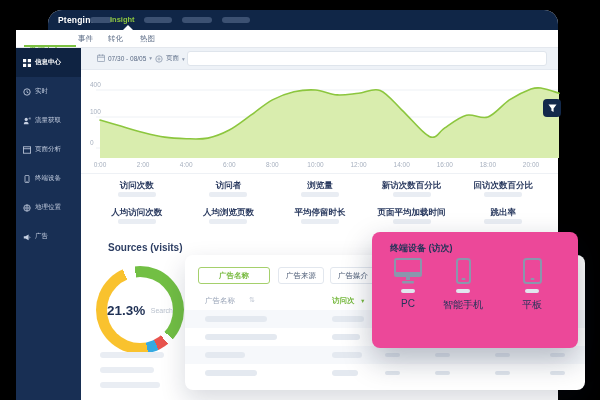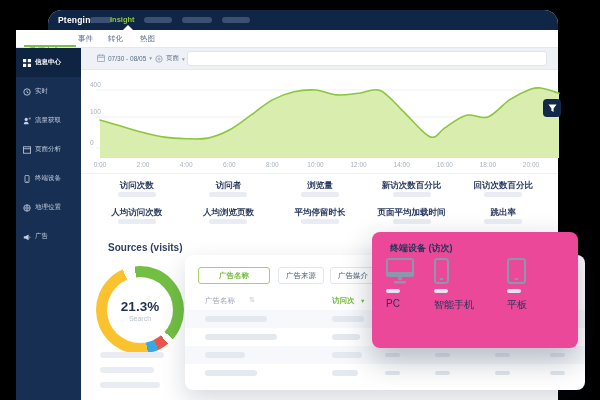--- a/index.html
+++ b/index.html
@@ -40,42 +40,42 @@
   .filter-btn{left:462px;top:29px;width:18px;height:18px;background:#13294b;border-radius:4px;display:flex;align-items:center;justify-content:center;}
   .divider{left:0;top:103px;width:477px;height:1px;background:#eef1f5;}
 
   .metrics{left:10px;top:110px;width:458px;display:grid;grid-template-columns:repeat(5,1fr);row-gap:10px;position:absolute;}
   .metric{display:flex;flex-direction:column;align-items:center;gap:0;}
   .metric .mlbl{font-size:8.5px;font-weight:bold;color:#2b3b60;white-space:nowrap;}
   .metric .mbar{width:38px;height:5px;border-radius:2px;background:#e9edf3;}
 
   .src-title{left:27px;top:172px;font-size:10px;font-weight:bold;color:#2d3e63;}
   .donut{left:15px;top:196px;width:88px;height:88px;border-radius:50%;}
-  .donut-hole{left:26px;top:207px;width:66px;height:66px;border-radius:50%;background:#fff;display:flex;flex-direction:column;align-items:center;justify-content:center;}
+  .donut-hole{left:26px;top:207px;width:66px;height:66px;border-radius:50%;background:#fff;display:flex;flex-direction:row;align-items:center;justify-content:space-between;}
   .donut-val{font-size:13.5px;font-weight:bold;color:#1f3054;}
   .donut-sub{font-size:7px;color:#b9c1cd;margin-top:1px;}
   .legend-bar{left:19px;height:6px;border-radius:3px;background:#e9edf3;}
 
   
   .adcard{left:185px;top:255px;width:400px;height:135px;background:#fff;border-radius:8px;box-shadow:0 10px 26px rgba(10,25,55,.16);z-index:5;}
   .pill{top:12px;height:17px;border:1px solid #e2e7ee;border-radius:3px;background:#fff;font-size:7.5px;color:#4a5a74;display:flex;align-items:center;justify-content:center;position:absolute;}
   .pill.active{border-color:#a5d06c;color:#76b93e;font-weight:bold;}
   .th{top:41px;font-size:7.5px;color:#9aa5b8;position:absolute;}
   .th.green{color:#76b93e;font-weight:bold;}
   .sort-icon{top:41px;font-size:7px;color:#c3cad6;position:absolute;}
   .sort-caret{top:43px;font-size:5.5px;color:#76b93e;position:absolute;}
   .row{left:0;width:400px;height:18px;position:absolute;}
   .row.stripe{background:#f6f8fb;}
   .cbar{position:absolute;top:6px;height:6px;border-radius:3px;background:#e4e9f0;}
   .dash{position:absolute;top:7px;height:4px;width:15px;border-radius:2px;background:#e1e6ee;}
 
   
   .popup{left:372px;top:232px;width:206px;height:116px;background:#ec4899;border-radius:8px;box-shadow:0 12px 30px rgba(10,25,55,.28);z-index:10;}
   .pop-title{left:18px;top:10px;font-size:9px;font-weight:bold;color:#233459;}
-  .dev-col{position:absolute;top:26px;display:flex;flex-direction:column;gap:5px;}
+  .dev-col{position:absolute;top:26px;display:flex;flex-direction:column;align-items:center;gap:5px;}
   .dev-dash{width:14px;height:4px;border-radius:2px;background:#e1e6ee;}
   .dev-lbl{font-size:10px;color:#233459;}
 
   svg text{font-family:"Liberation Sans","DejaVu Sans",sans-serif;}
 </style>
 </head>
 <body>
 
 <div id="canvas">
 

